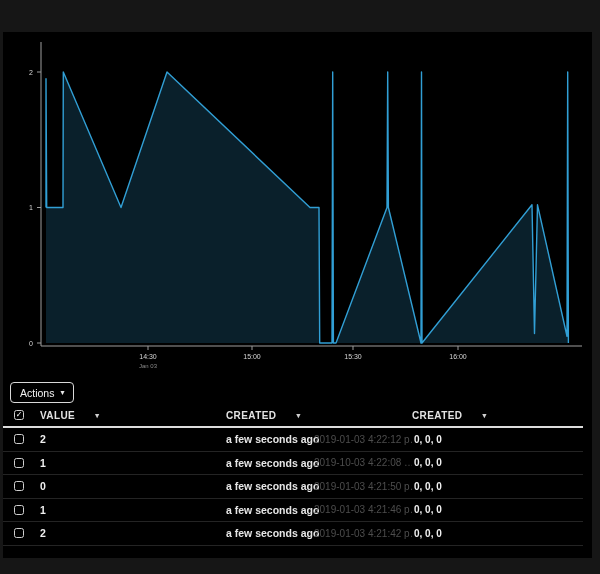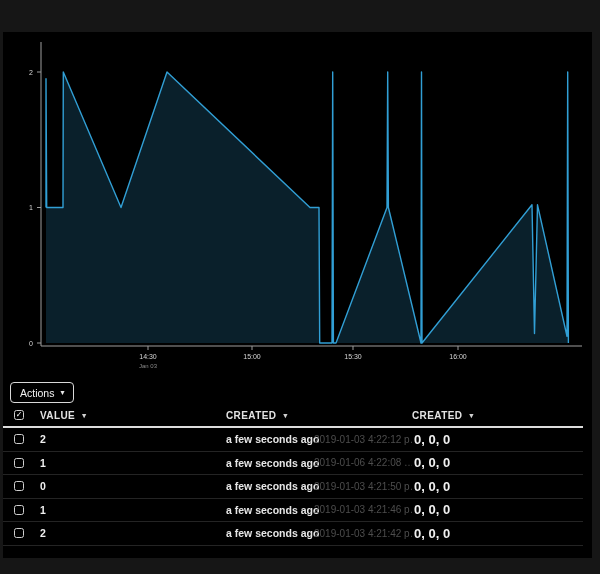--- a/index.html
+++ b/index.html
@@ -25,37 +25,37 @@
   .actions-btn .caret { font-size:8px; color:#e8e8e8; }
 
   .data-table { position:absolute; left:0; top:372px; width:580px; }
   .thead {
     display:grid; grid-template-columns:26px 186px 186px 1fr;
     align-items:center; height:24px; padding-left:11px;
     border-bottom:2px solid #dcdcdc;
   }
   .th {
     color:#e2e2e2; font-size:10px; font-weight:bold; letter-spacing:.4px;
-    display:flex; align-items:center; gap:7px; cursor:pointer;
+    display:flex; align-items:center; gap:20px; cursor:pointer;
   }
   .th .caret { font-size:7.5px; color:#cfcfcf; }
   .trow {
     display:grid; grid-template-columns:26px 186px 88px 98px 1fr;
     align-items:center; height:23.5px; padding-left:11px;
     border-bottom:1px solid #242424;
   }
   .cb {
     width:10px; height:10px; border:1.5px solid #cfcfcf; border-radius:2.5px;
     background:transparent; display:inline-flex; align-items:center; justify-content:center;
     cursor:pointer; font-size:8px; color:#fff; line-height:1;
   }
   .cell-value   { color:#f0f0f0; font-size:10.5px; font-weight:bold; }
   .cell-rel     { color:#e6e6e6; font-size:10.5px; font-weight:bold; white-space:nowrap; }
   .cell-ts      { color:#4d4d4d; font-size:10px; white-space:nowrap; overflow:hidden; }
-  .cell-loc     { color:#f0f0f0; font-size:13px; font-weight:bold; padding-left:2px; }
+  .cell-loc     { color:#f0f0f0; font-size:10px; font-weight:bold; padding-left:2px; }
 </style>
 </head>
 <body>
 
 <div class="app">
 
   <div class="chart-wrap">
       <svg width="584" height="340" viewBox="0 0 584 340">
         <path d="M 38 311 L 38 175.5 L 38 46.775000000000034 L 38.7 175.5 L 55 175.5 L 55.3 40 L 113 175.5 L 159 40 L 302 175.5 L 311 175.5 L 311.7 311 L 324 311 L 324.7 40 L 325.4 311 L 328 311 L 379 175.5 L 379.7 40 L 380.4 175.5 L 413 311 L 413.5 40 L 414 311 L 524 172.79 L 526.5 301.515 L 529.5 172.79 L 559 304.225 L 559.7 40 L 560.4 311 L 560.4 311 Z" fill="rgba(49,159,213,0.20)" stroke="none"></path>
         <path d="M 38 175.5 L 38 46.775000000000034 L 38.7 175.5 L 55 175.5 L 55.3 40 L 113 175.5 L 159 40 L 302 175.5 L 311 175.5 L 311.7 311 L 324 311 L 324.7 40 L 325.4 311 L 328 311 L 379 175.5 L 379.7 40 L 380.4 175.5 L 413 311 L 413.5 40 L 414 311 L 524 172.79 L 526.5 301.515 L 529.5 172.79 L 559 304.225 L 559.7 40 L 560.4 311" fill="none" stroke="#319fd5" stroke-width="1.4" stroke-linejoin="round"></path>
@@ -106,21 +106,21 @@
     <span class="cell-value">2</span>
     <span class="cell-rel">a few seconds ago</span>
     <span class="cell-ts">2019-01-03 4:22:12 p…</span>
     <span class="cell-loc">0, 0, 0</span>
   </div>
 
   <div class="trow">
     <span class="cb"></span>
     <span class="cell-value">1</span>
     <span class="cell-rel">a few seconds ago</span>
-    <span class="cell-ts">2019-01-06 4:22:08 …</span>
+    <span class="cell-ts">2019-10-03 4:22:08 …</span>
     <span class="cell-loc">0, 0, 0</span>
   </div>
 
   <div class="trow">
     <span class="cb"></span>
     <span class="cell-value">0</span>
     <span class="cell-rel">a few seconds ago</span>
     <span class="cell-ts">2019-01-03 4:21:50 p…</span>
     <span class="cell-loc">0, 0, 0</span>
   </div>

